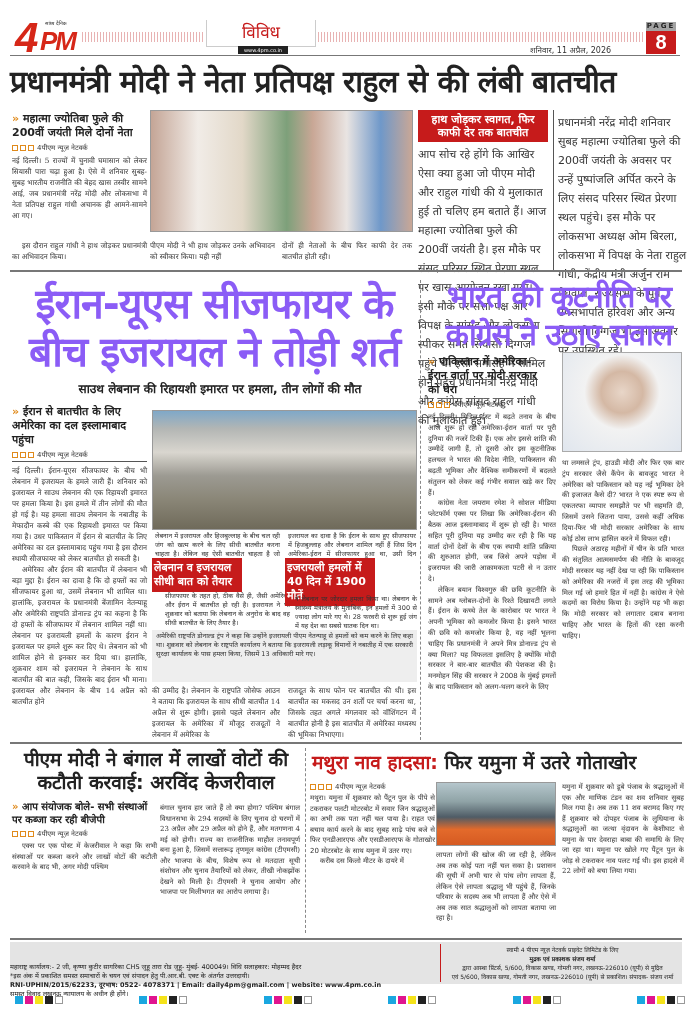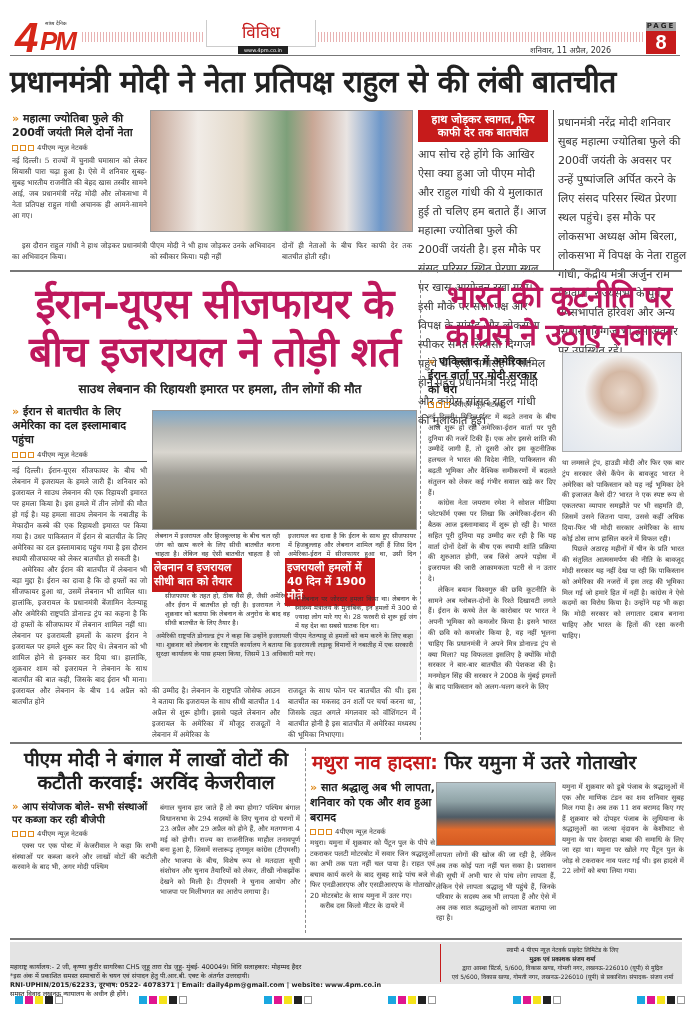--- a/index.html
+++ b/index.html
@@ -21,21 +21,21 @@
 .headline1{left:10px;top:60px;width:680px;font:bold 30px "DejaVu Sans",sans-serif;color:#222;letter-spacing:-0.5px;white-space:nowrap}
 .kicker{color:#e08a1b;font-weight:bold}
 .sub{font:bold 12px "DejaVu Sans",sans-serif;line-height:15px;color:#222}
 .byline{font-size:7px;color:#333;display:flex;align-items:center;gap:3px}
 .boxes{display:inline-flex;gap:2px}
 .boxes span{width:6px;height:6px;border:1px solid #e08a1b;display:inline-block}
 .body{font-size:7.2px;line-height:11px;color:#333;text-align:justify}
 .red-head{background:#c61b1b;color:#fff;font:bold 13px "DejaVu Sans",sans-serif;text-align:center;line-height:16px;padding:3px 2px}
 .redboxtxt{font-size:11px;line-height:19px;color:#333;padding:3px}
 .photo{background:linear-gradient(135deg,#c9a48f,#b08977 40%,#7c9a7a 60%,#d8c3b1)}
-.big{font:bold 41px "DejaVu Sans",sans-serif;line-height:48px;color:#be185d;letter-spacing:-1px}
+.big{font:bold 41px "DejaVu Sans",sans-serif;line-height:48px;color:#8b5cf6;letter-spacing:-1px}
 .dash-v{border-left:1px dashed #888}
 .cmyk{display:flex;gap:2px}
 .cmyk span{width:8px;height:8px;display:inline-block}
 </style>
 </head>
 <body>
 
 <div class="abs logo4">4</div>
 <div class="abs logoSub">सांध्य दैनिक</div>
 <div class="abs logoPM">PM</div>
@@ -151,21 +151,20 @@
 </div>
 <div class="abs body serif" style="left:160px;top:803px;width:140px;font-size:7px;line-height:10.5px">बंगाल चुनाव हार जाते हैं तो क्या होगा? पश्चिम बंगाल विधानसभा के 294 सदस्यों के लिए चुनाव दो चरणों में 23 अप्रैल और 29 अप्रैल को होने हैं, और मतगणना 4 मई को होगी। राज्य का राजनीतिक माहौल तनावपूर्ण बना हुआ है, जिसमें सत्तारूढ़ तृणमूल कांग्रेस (टीएमसी) और भाजपा के बीच, विशेष रूप से मतदाता सूची संशोधन और चुनाव तैयारियों को लेकर, तीखी नोकझोंक देखने को मिली है। टीएमसी ने चुनाव आयोग और भाजपा पर मिलीभगत का आरोप लगाया है।</div>
 
 <div class="abs dash-v" style="left:305px;top:748px;height:185px"></div>
 
 <div class="abs sub" style="left:312px;top:750px;width:378px;font-size:19px;line-height:24px;white-space:nowrap">
   <span style="color:#c61b1b">मथुरा नाव हादसा:</span>
   <span>फिर यमुना में उतरे गोताखोर</span>
 </div>
 <div class="abs" style="left:310px;top:780px;width:125px">
-  <div class="sub" style="font-size:11px;line-height:15px"><span class="kicker">» </span><span>सात श्रद्धालु अब भी लापता, शनिवार को एक और शव हुआ बरामद</span></div>
   <div class="byline" style="margin:2px 0">
       <span class="boxes">
         <span></span>
         <span></span>
         <span></span>
       </span>
       <span>4पीएम न्यूज़ नेटवर्क</span>
     </div>
   <div class="body" style="font-size:7px;line-height:10.5px">मथुरा। यमुना में शुक्रवार को पैंटून पुल के पीपे से टकराकर पलटी मोटरबोट में सवार जिन श्रद्धालुओं का अभी तक पता नहीं चल पाया है। राहत एवं बचाव कार्य करने के बाद सुबह साढ़े पांच बजे से फिर एनडीआरएफ और एसडीआरएफ के गोताखोर 20 मोटरबोट के साथ यमुना में उतर गए।</div>
   <div class="body" style="font-size:7px;line-height:10.5px;text-indent:10px">करीब दस किलो मीटर के दायरे में</div>

